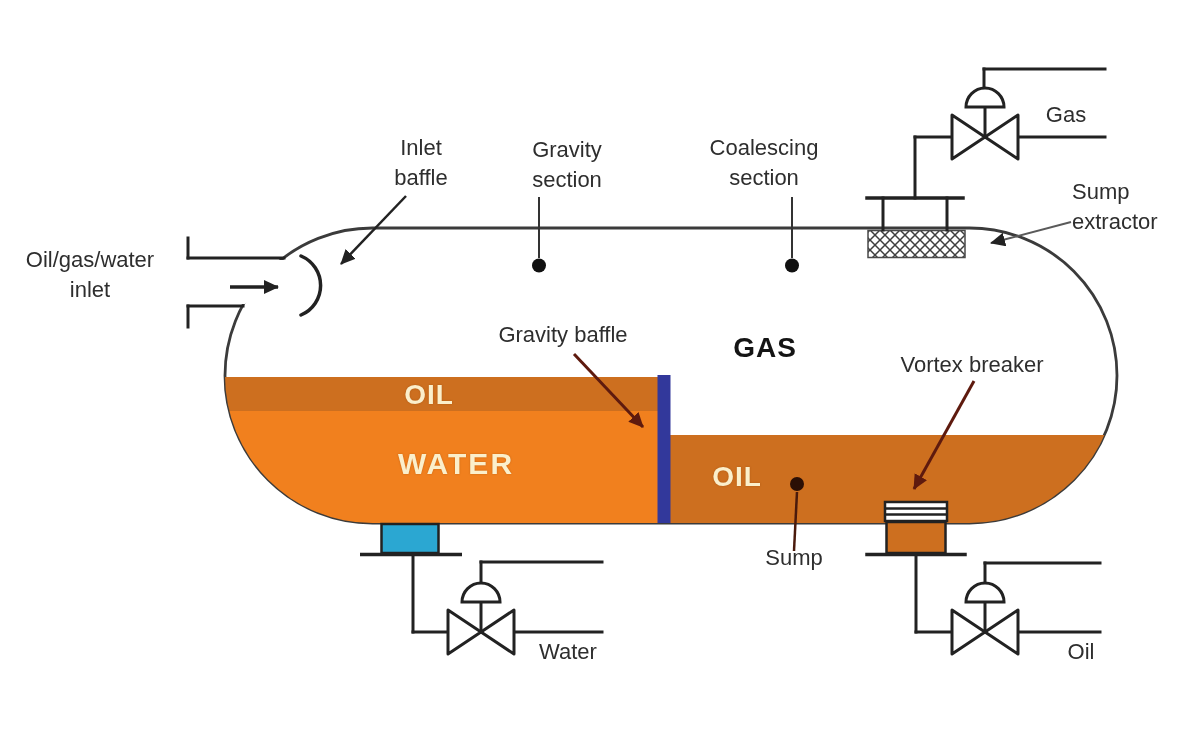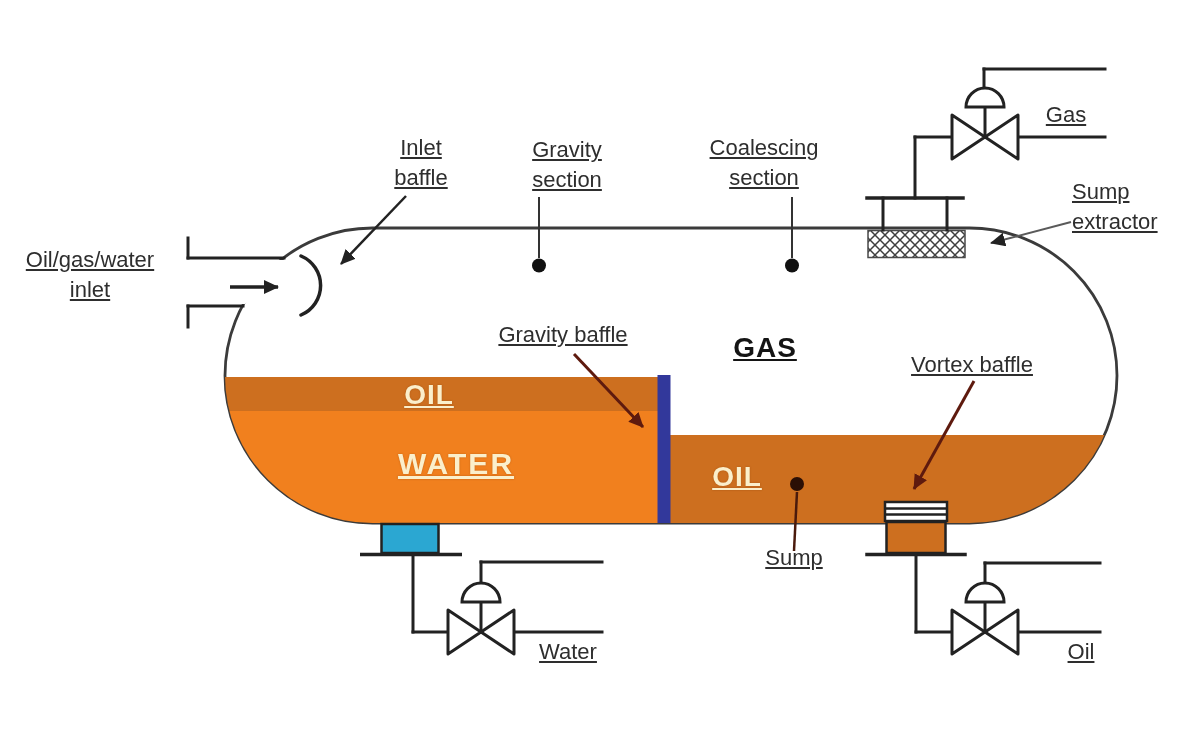--- a/index.html
+++ b/index.html
@@ -1,20 +1,20 @@
 <!DOCTYPE html>
 <html><head>
 <meta charset="utf-8">
 <style>
   html,body{margin:0;padding:0;background:#ffffff;}
   #stage{position:relative;width:1200px;height:739px;background:#ffffff;overflow:hidden;
          font-family:"Liberation Sans",sans-serif;}
   #linework{position:absolute;left:0;top:0;width:1200px;height:739px;}
   .lbl{position:absolute;font-size:22px;line-height:30px;color:#2e2e2e;text-align:center;
-       transform:translateX(-50%);white-space:nowrap;text-decoration:underline;}
+       transform:translateX(-50%);white-space:nowrap;}
   .lbl.left{transform:none;text-align:left;}
   .cream{font-weight:bold;color:#FBEFCB;text-shadow:0 0 2px rgba(130,60,5,.45);}
   .big-gas{font-weight:bold;font-size:28px;color:#141414;letter-spacing:1px;}
   .oil-sz{font-size:28px;letter-spacing:1px;}
   .water-sz{font-size:30px;letter-spacing:2px;}
 </style>
 </head>
 <body>
 
 <div id="stage">
@@ -147,21 +147,21 @@
 
 <div class="lbl left" style="left:1072px;top:177px">
   <div>Sump</div>
   <div>extractor</div>
 </div>
 
 <div class="lbl" style="left:563px;top:320px">Gravity baffle</div>
 
 <div class="lbl big-gas" style="left:765px;top:333px">GAS</div>
 
-<div class="lbl" style="left:972px;top:350px">Vortex baffle</div>
+<div class="lbl" style="left:972px;top:350px">Vortex breaker</div>
 
 <div class="lbl cream oil-sz" style="left:429px;top:380px">OIL</div>
 
 <div class="lbl cream water-sz" style="left:456px;top:449px">WATER</div>
 
 <div class="lbl cream oil-sz" style="left:737px;top:462px">OIL</div>
 
 <div class="lbl" style="left:794px;top:543px">Sump</div>
 
 <div class="lbl" style="left:568px;top:637px">Water</div>

